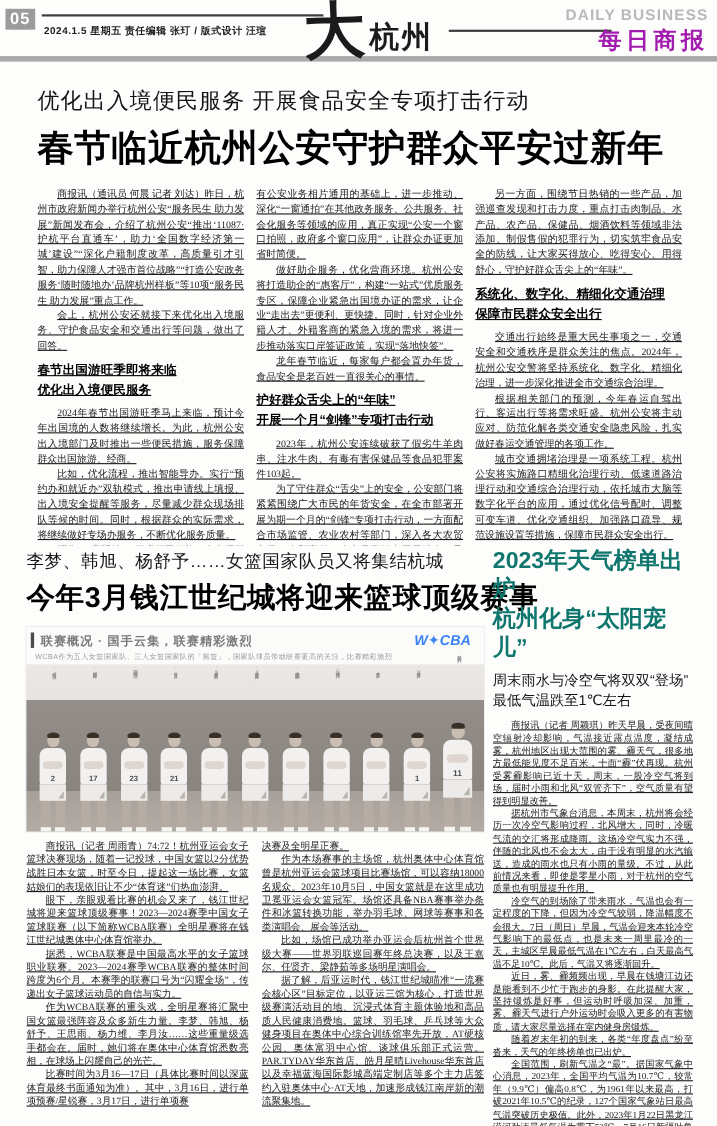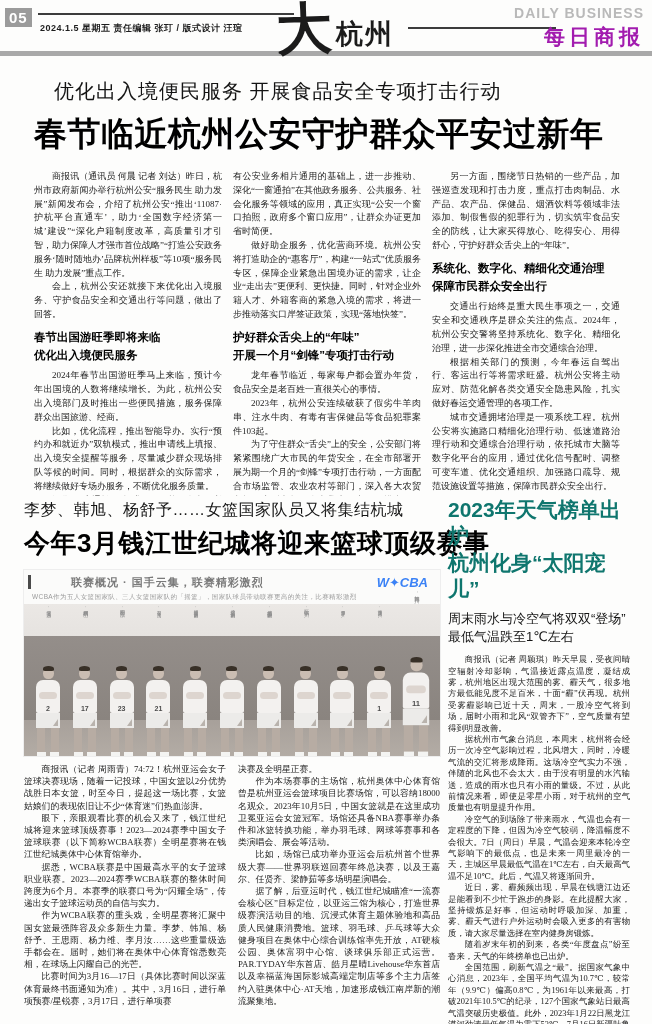--- a/index.html
+++ b/index.html
@@ -20,42 +20,42 @@
   .thin2{position:absolute;left:408px;top:27px;width:148px;height:2px;background:#3c3c3c;}
   .mast-en{position:absolute;right:8px;top:5px;font:700 14px "Liberation Sans","DejaVu Sans",sans-serif;
            color:#b9b9b9;letter-spacing:1px;}
   .mast-cn{position:absolute;right:8px;top:23px;font:900 21px "Liberation Sans","DejaVu Sans",sans-serif;
            color:#a21caf;letter-spacing:4px;}
   .hd-bar{position:absolute;left:0;top:51px;width:652px;height:5px;background:#a9a9a9;z-index:1;}
 
   
   .a1{position:absolute;left:34px;top:78px;width:586px;}
   .a1-kicker{font:400 20px "Liberation Sans","DejaVu Sans",sans-serif;color:#141414;
-             letter-spacing:1px;margin-left:20px;}
+             letter-spacing:1px;}
   .a1-headline{font:900 33px "Liberation Sans","DejaVu Sans",sans-serif;color:#000;
                margin:7px 0 13px;letter-spacing:.5px;white-space:nowrap;}
   .cols3{display:flex;gap:11px;}
   .cols3 .col{flex:1;font-size:9px;line-height:13.8px;text-align:justify;height:326px;overflow:hidden;}
 
-  .blk{margin:0;}
+  .blk{margin:0;text-decoration:underline;}
   .blk.p{text-indent:2em;}
   .blk.pc{text-indent:0;}
   .blk.h{font:700 11.5px "Liberation Sans","DejaVu Sans",sans-serif;line-height:1.55;
          white-space:pre-line;margin:7px 0 5px;color:#000;}
 
   
   .a2{position:absolute;left:24px;top:500px;width:416px;}
   .a2-kicker{font:400 16px "Liberation Sans","DejaVu Sans",sans-serif;color:#151515;letter-spacing:.5px;}
   .a2-headline{font:900 26px "Liberation Sans","DejaVu Sans",sans-serif;color:#000;
                margin:5px 0 9px;letter-spacing:.5px;white-space:nowrap;}
   .photo{margin:0;width:100%;background:#fbfbfa;box-shadow:0 0 0 1px #eee;}
   .ph-band{display:flex;align-items:center;height:20px;padding:2px 4px 0 4px;}
   .ph-bandbar{width:3px;height:14px;background:#4a4a4a;margin-right:6px;}
   .ph-bandtext{font:700 11px "Liberation Sans","DejaVu Sans",sans-serif;color:#7a7a7a;
-               letter-spacing:1px;flex:1;margin-left:34px;}
+               letter-spacing:1px;flex:1;}
   .ph-logo{font:italic 900 13px "Liberation Sans","DejaVu Sans",sans-serif;color:#3b82f6;
            letter-spacing:0;margin-right:8px;}
   .ph-sub{font:400 6.5px "Liberation Sans","DejaVu Sans",sans-serif;color:#9a9a9a;
           margin:1px 0 2px 8px;letter-spacing:.4px;}
   .ph-stage{height:152px;display:flex;justify-content:space-between;align-items:stretch;
             padding:0 8px;background:linear-gradient(180deg,#ebe8e5 0,#e6e3e0 21%,
             #948e8a 21%,#8a847f 76%,#a7a09a 76%,#b3aca5 100%);}
   .pl{width:32px;display:flex;flex-direction:column;align-items:center;}
   .pl-name{writing-mode:vertical-rl;font-size:5px;line-height:6px;color:#8d8d8d;height:28px;
            overflow:hidden;margin-top:2px;}
@@ -117,23 +117,23 @@
           <div class="blk p">会上，杭州公安还就接下来优化出入境服务、守护食品安全和交通出行等问题，做出了回答。</div>
           <div class="blk h">春节出国游旺季即将来临
 优化出入境便民服务</div>
           <div class="blk p">2024年春节出国游旺季马上来临，预计今年出国境的人数将继续增长。为此，杭州公安出入境部门及时推出一些便民措施，服务保障群众出国旅游、经商。</div>
           <div class="blk p">比如，优化流程，推出智能导办。实行“预约办和就近办”双轨模式，推出申请线上填报、出入境安全提醒等服务，尽量减少群众现场排队等候的时间。同时，根据群众的实际需求，将继续做好专场办服务，不断优化服务质量。</div>
           <div class="blk p">深化“一窗通拍”，提升便民效能。在实现所</div>
         </div>
       <div class="col">
           <div class="blk pc">有公安业务相片通用的基础上，进一步推动、深化“一窗通拍”在其他政务服务、公共服务、社会化服务等领域的应用，真正实现“公安一个窗口拍照，政府多个窗口应用”，让群众办证更加省时简便。</div>
           <div class="blk p">做好助企服务，优化营商环境。杭州公安将打造助企的“惠客厅”，构建“一站式”优质服务专区，保障企业紧急出国境办证的需求，让企业“走出去”更便利、更快捷。同时，针对企业外籍人才、外籍客商的紧急入境的需求，将进一步推动落实口岸签证政策，实现“落地快签”。</div>
+          <div class="blk p">龙年春节临近，每家每户都会置办年货，食品安全是老百姓一直很关心的事情。</div>
           <div class="blk h">护好群众舌尖上的“年味”
 开展一个月“剑锋”专项打击行动</div>
-          <div class="blk p">龙年春节临近，每家每户都会置办年货，食品安全是老百姓一直很关心的事情。</div>
           <div class="blk p">2023年，杭州公安连续破获了假劣牛羊肉串、注水牛肉、有毒有害保健品等食品犯罪案件103起。</div>
           <div class="blk p">为了守住群众“舌尖”上的安全，公安部门将紧紧围绕广大市民的年货安全，在全市部署开展为期一个月的“剑锋”专项打击行动，一方面配合市场监管、农业农村等部门，深入各大农贸市场、大型商超、农产品直销点开展排查，及时发现食品安全方面的问题，加大联合执法力度。</div>
         </div>
       <div class="col">
           <div class="blk p">另一方面，围绕节日热销的一些产品，加强巡查发现和打击力度，重点打击肉制品、水产品、农产品、保健品、烟酒饮料等领域非法添加、制假售假的犯罪行为，切实筑牢食品安全的防线，让大家买得放心、吃得安心、用得舒心，守护好群众舌尖上的“年味”。</div>
           <div class="blk h">系统化、数字化、精细化交通治理
 保障市民群众安全出行</div>
           <div class="blk p">交通出行始终是重大民生事项之一，交通安全和交通秩序是群众关注的焦点。2024年，杭州公安交警将坚持系统化、数字化、精细化治理，进一步深化推进全市交通综合治理。</div>
           <div class="blk p">根据相关部门的预测，今年春运自驾出行、客运出行等将需求旺盛。杭州公安将主动应对、防范化解各类交通安全隐患风险，扎实做好春运交通管理的各项工作。</div>
           <div class="blk p">城市交通拥堵治理是一项系统工程。杭州公安将实施路口精细化治理行动、低速道路治理行动和交通综合治理行动，依托城市大脑等数字化平台的应用，通过优化信号配时、调整可变车道、优化交通组织、加强路口疏导、规范设施设置等措施，保障市民群众安全出行。</div>

